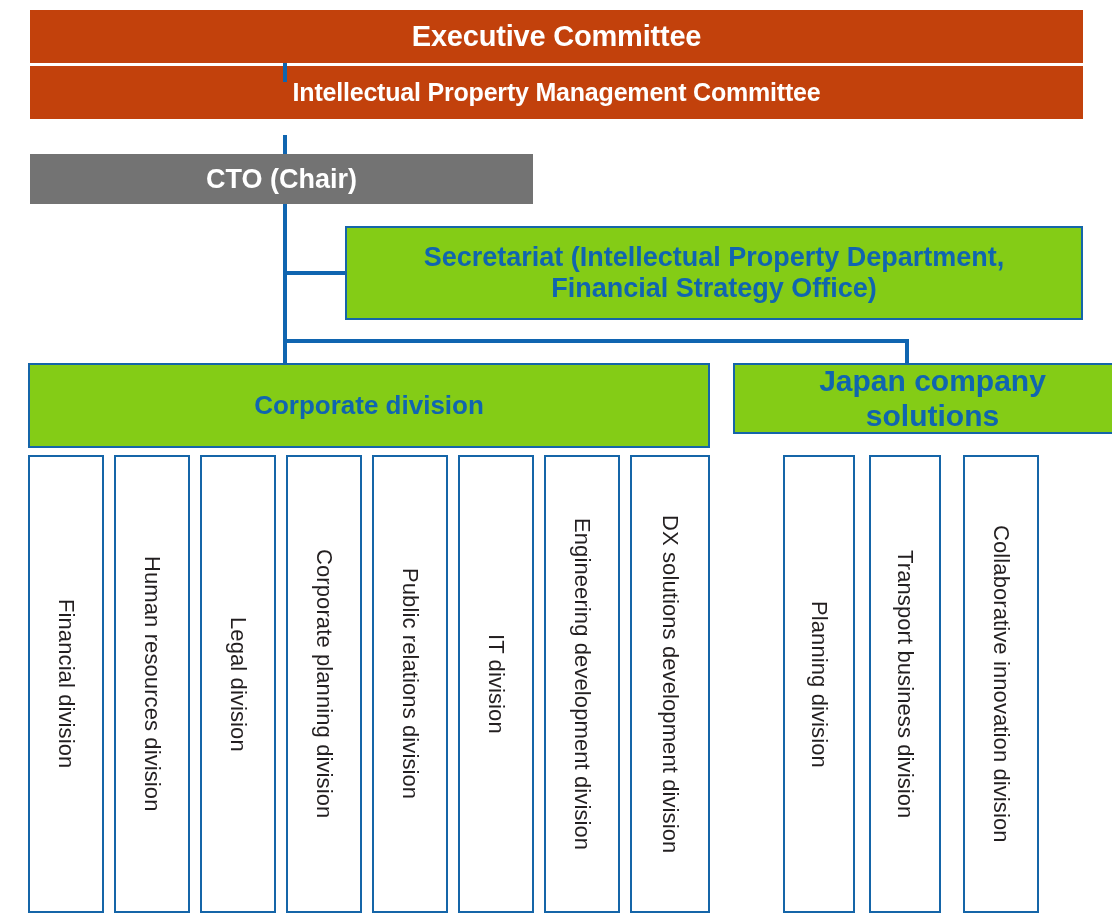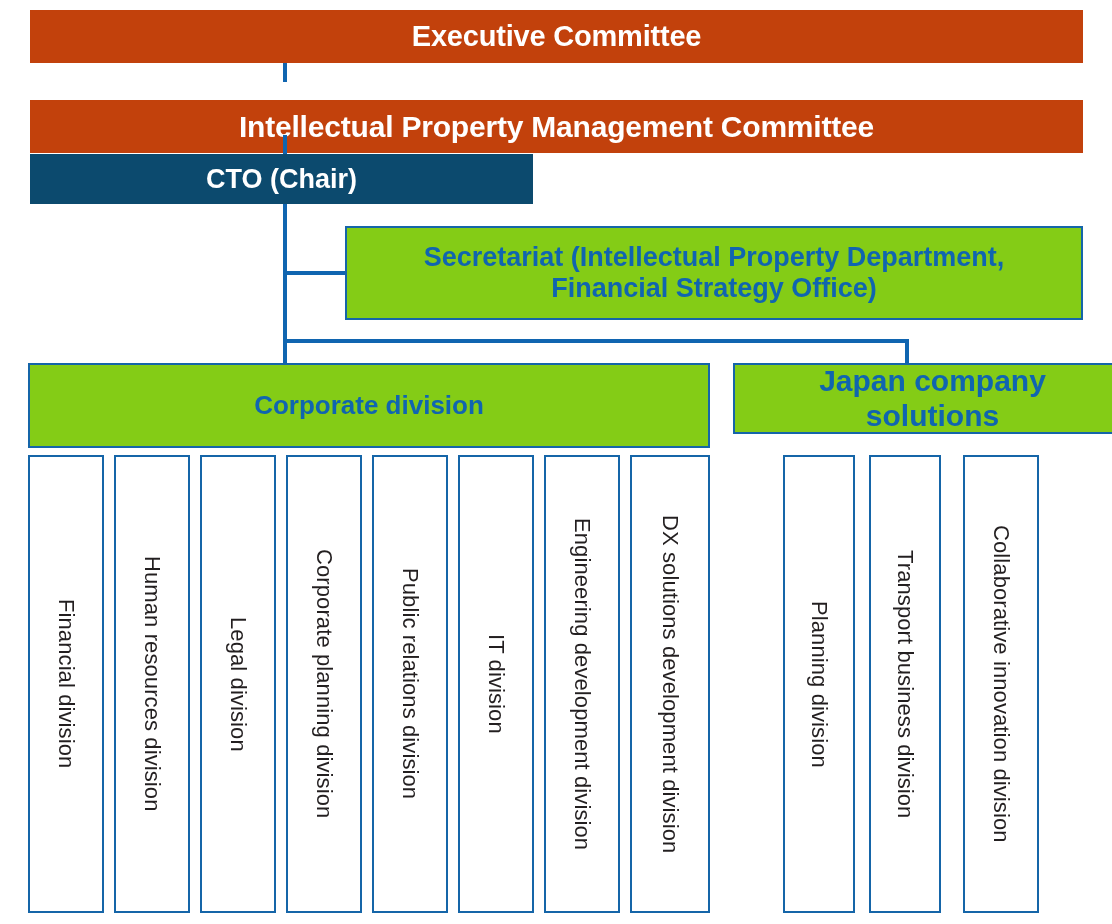--- a/index.html
+++ b/index.html
@@ -26,30 +26,30 @@
     justify-content: center;
     font-weight: bold;
     letter-spacing: -0.2px;
     white-space: nowrap;
   }
   #bar-exec {
     left: 30px; top: 10px; width: 1053px; height: 53px;
     font-size: 29px;
   }
   #bar-ipmc {
-    left: 30px; top: 100px; width: 1053px; height: 53px;
-    font-size: 30px;
+    left: 30px; top: 66px; width: 1053px; height: 53px;
+    font-size: 25px;
     text-align: center;
   }
 
   
   #bar-cto {
     position: absolute;
     left: 30px; top: 154px; width: 503px; height: 50px;
-    background: #0c4a6e;
+    background: #737373;
     color: #ffffff;
     display: flex;
     align-items: center;
     justify-content: center;
     font-weight: bold;
     font-size: 27px;
     white-space: nowrap;
   }
 
   

